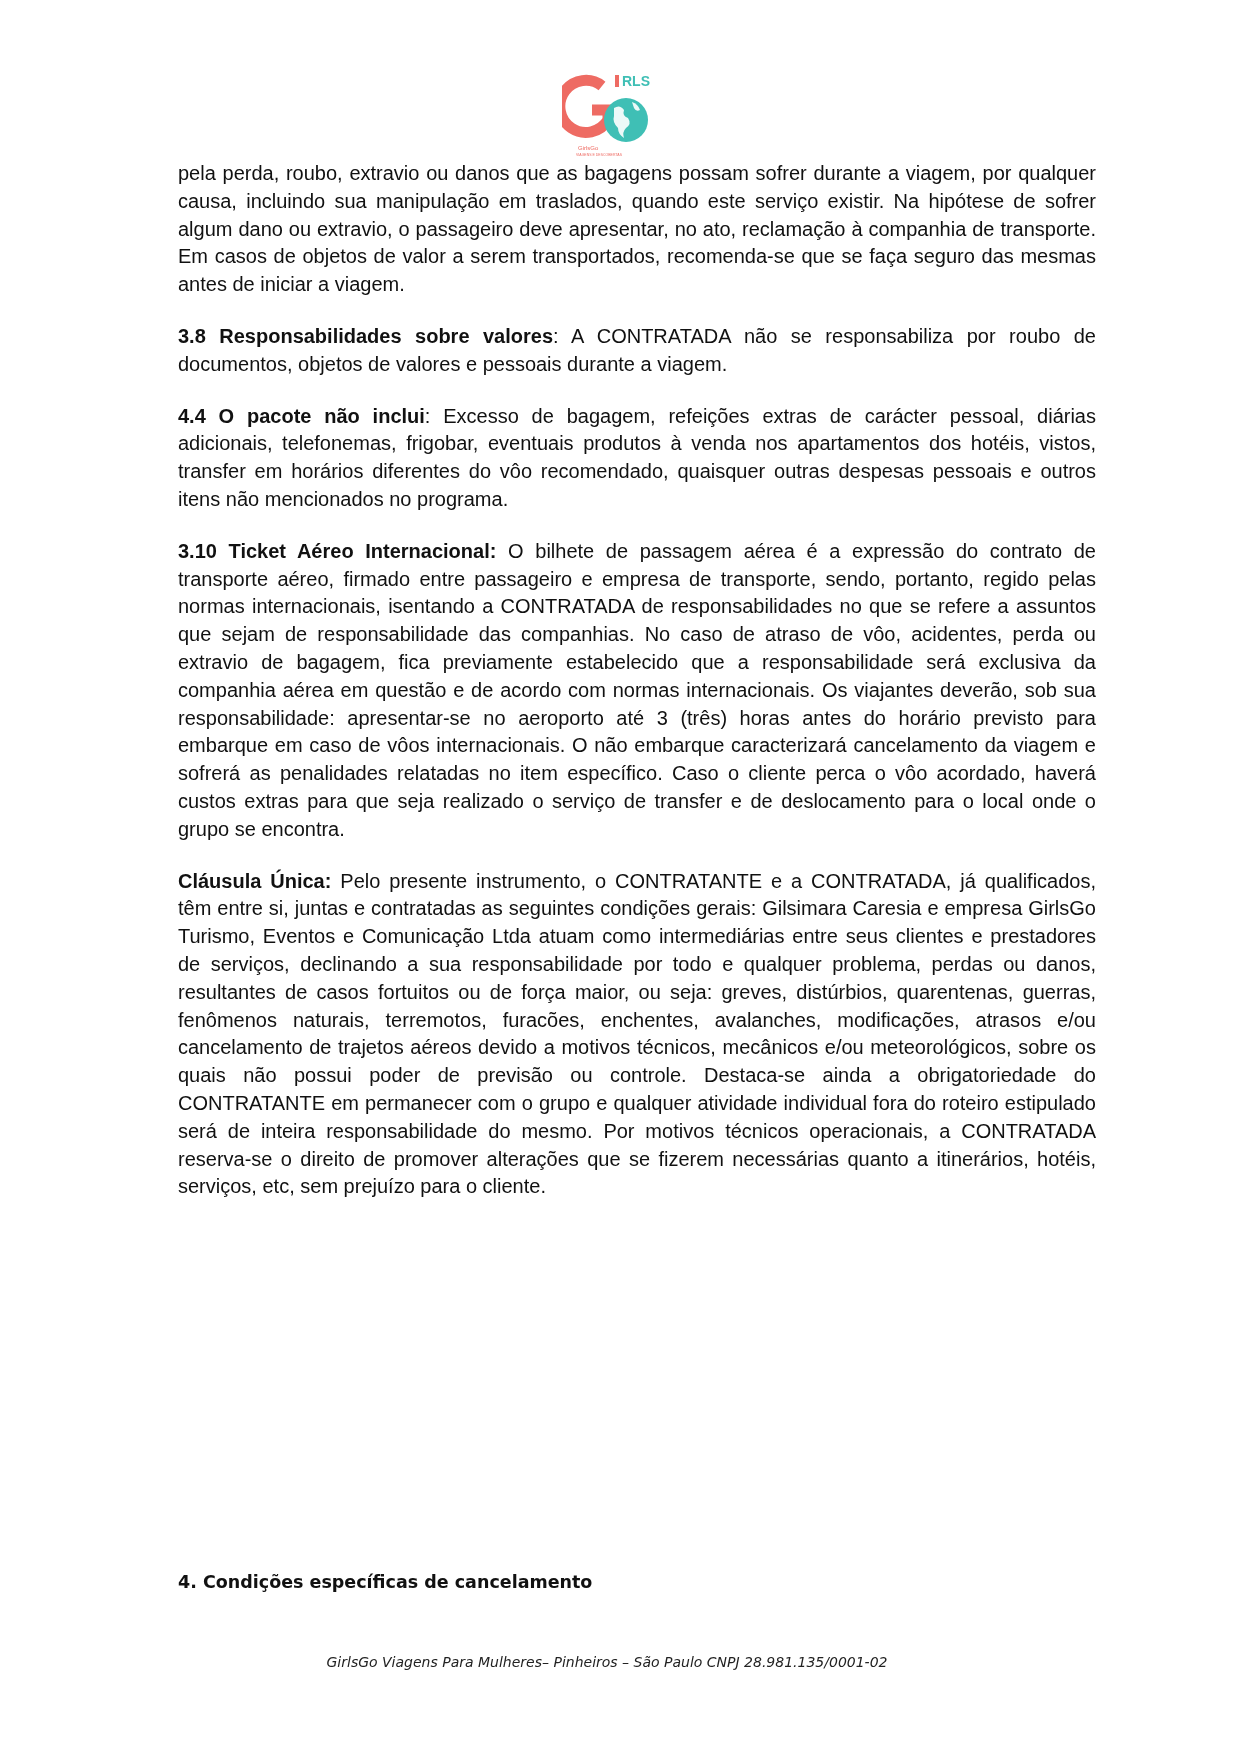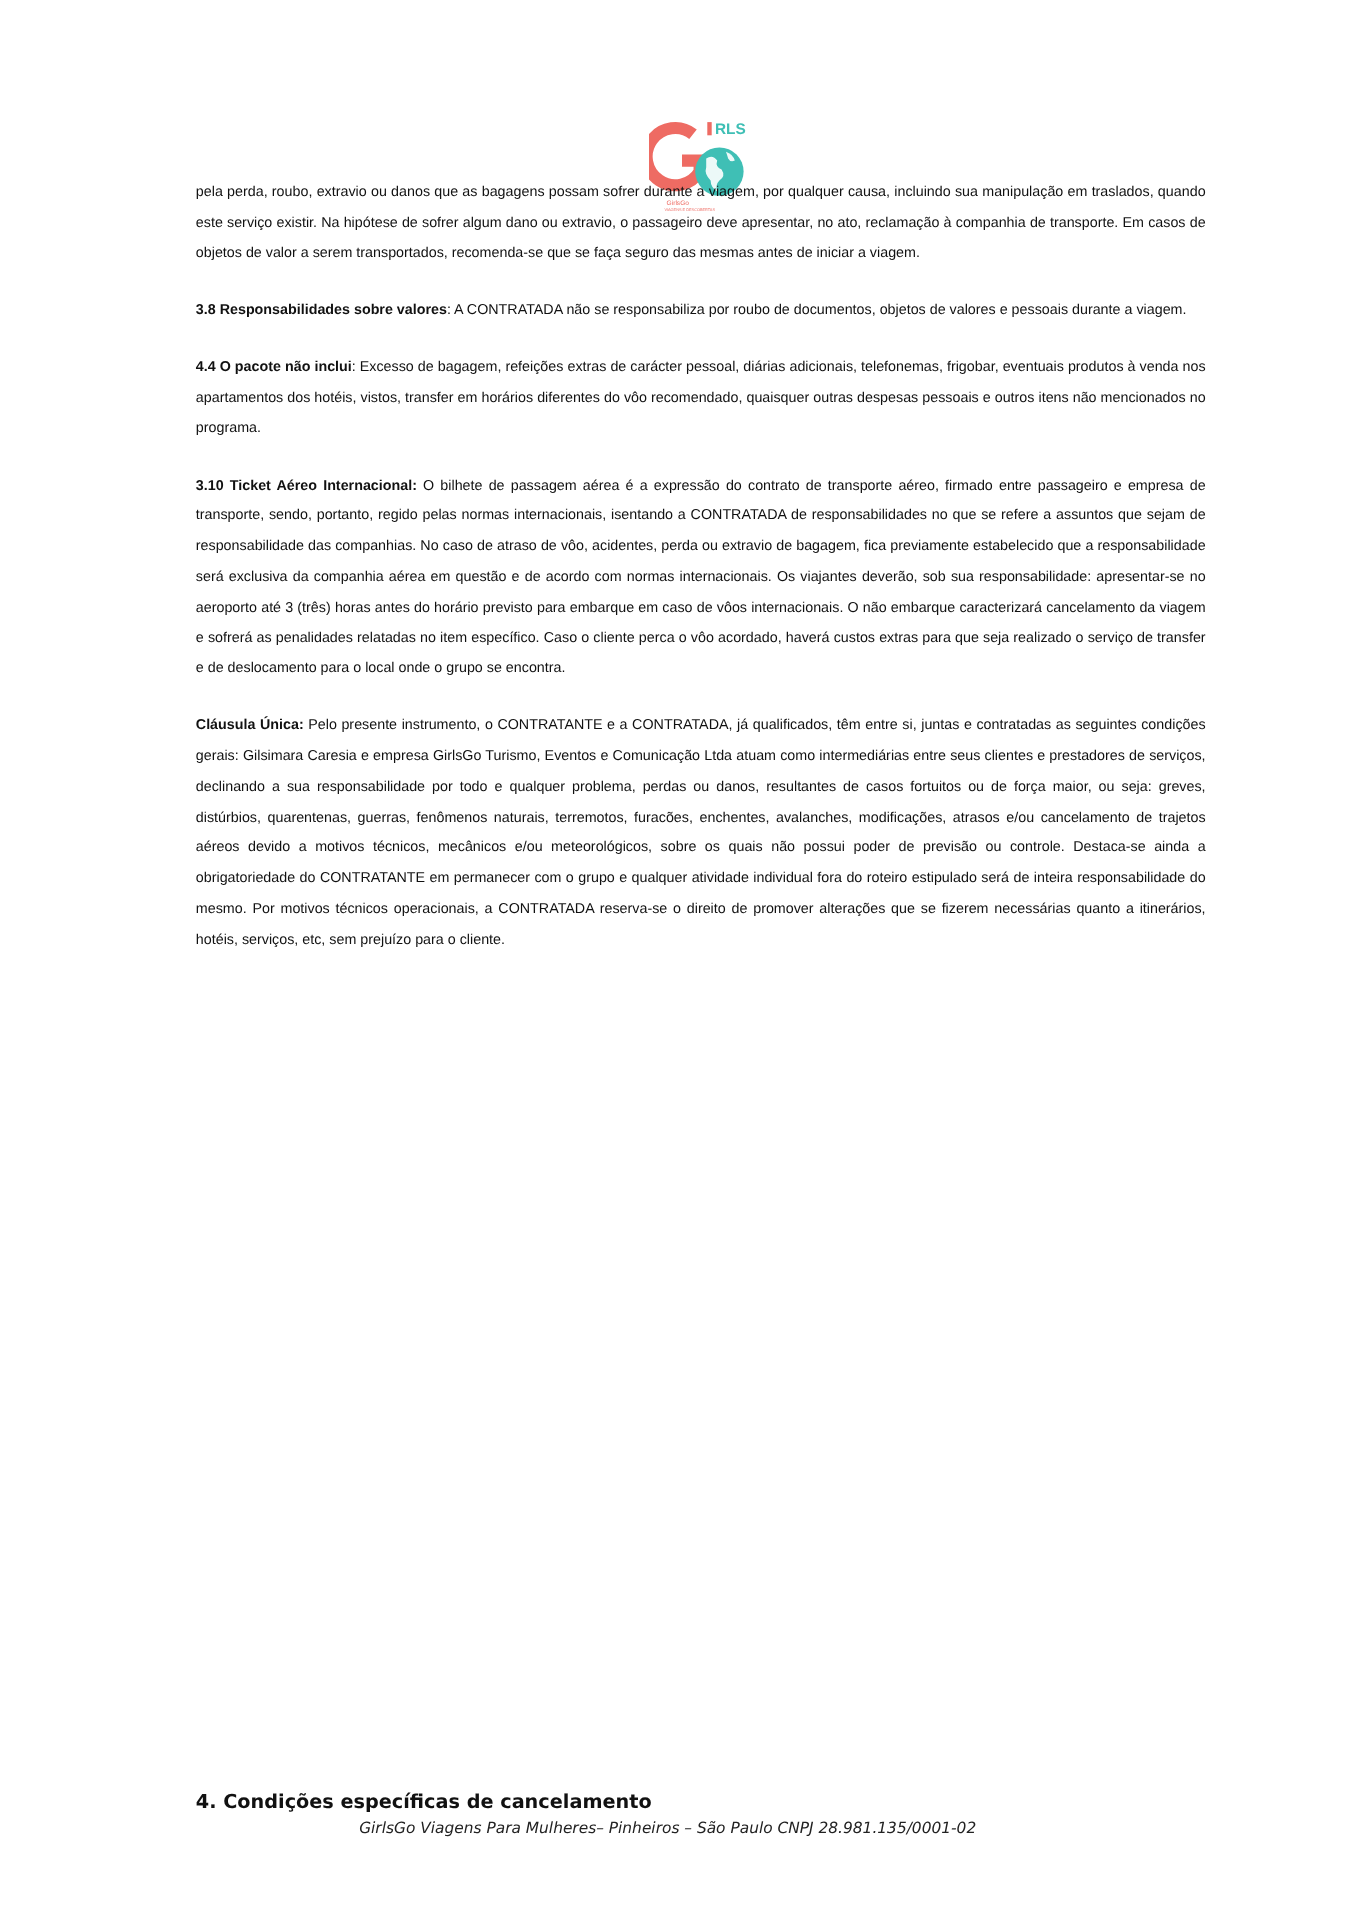--- a/index.html
+++ b/index.html
@@ -1,24 +1,24 @@
 <!DOCTYPE html>
 <html><head>
   <meta charset="utf-8">
   <style>
     html, body { margin: 0; padding: 0; background: #ffffff; }
     body { width: 1241px; height: 1754px; position: relative; overflow: hidden;
            font-family: "Liberation Sans", sans-serif; color: #111; }
-    .logo { position: absolute; left: 590px; top: 72px; width: 92px; height: 86px; margin-top: 36px; }
+    .logo { position: absolute; left: 562px; top: 72px; width: 92px; height: 86px; }
     .content { position: absolute; left: 178px; top: 160px; width: 918px;
                font-family: "Liberation Sans Narrow", "Liberation Sans", sans-serif;
-               font-size: 13px; line-height: 27.8px; text-align: justify; }
+               font-size: 20px; line-height: 27.8px; text-align: justify; }
     .para { margin: 0 0 24px 0; }
     .para b { font-weight: bold; }
-    .heading { position: absolute; left: 178px; top: 1629px; font-size: 19.5px; font-weight: bold;
+    .heading { position: absolute; left: 178px; top: 1572px; font-size: 19.5px; font-weight: bold;
                font-family: "DejaVu Sans", sans-serif; font-size: 17.5px; }
     .footer { position: absolute; left: 0; width: 1214px; top: 1654px; text-align: center;
               font-style: italic; font-size: 14px; font-family: "DejaVu Sans", sans-serif; color: #222; }
   </style>
 </head>
 <body>
 
 <div class="logo">
   <svg width="92" height="86" viewBox="0 0 92 86">
     <path d="M40 14 A26 26 0 1 0 46 48 L46 38 L30 38" fill="none" stroke="#ee6b63" stroke-width="11" stroke-linecap="butt"></path>

